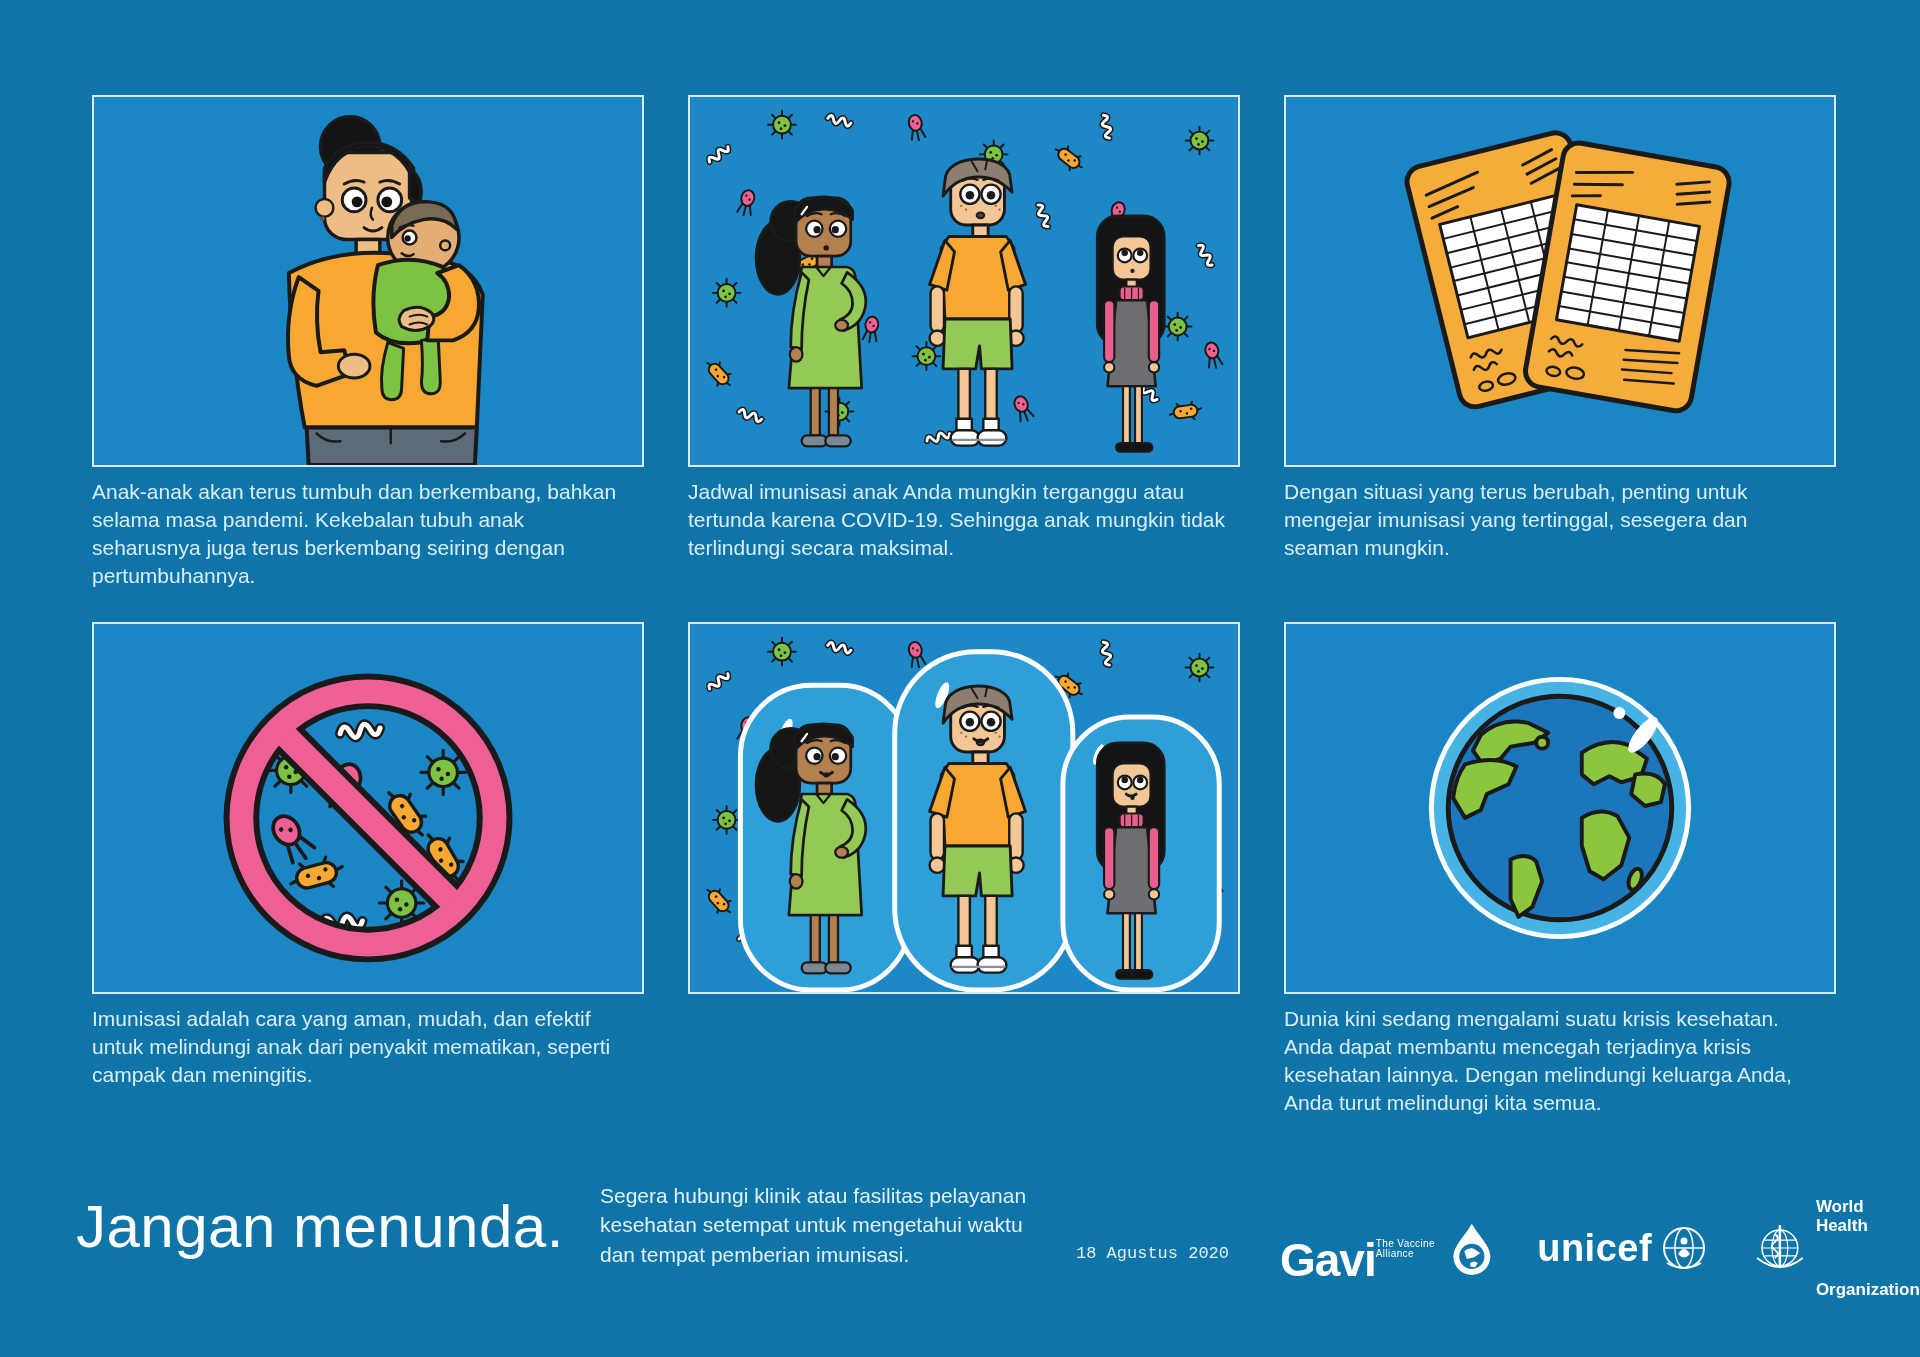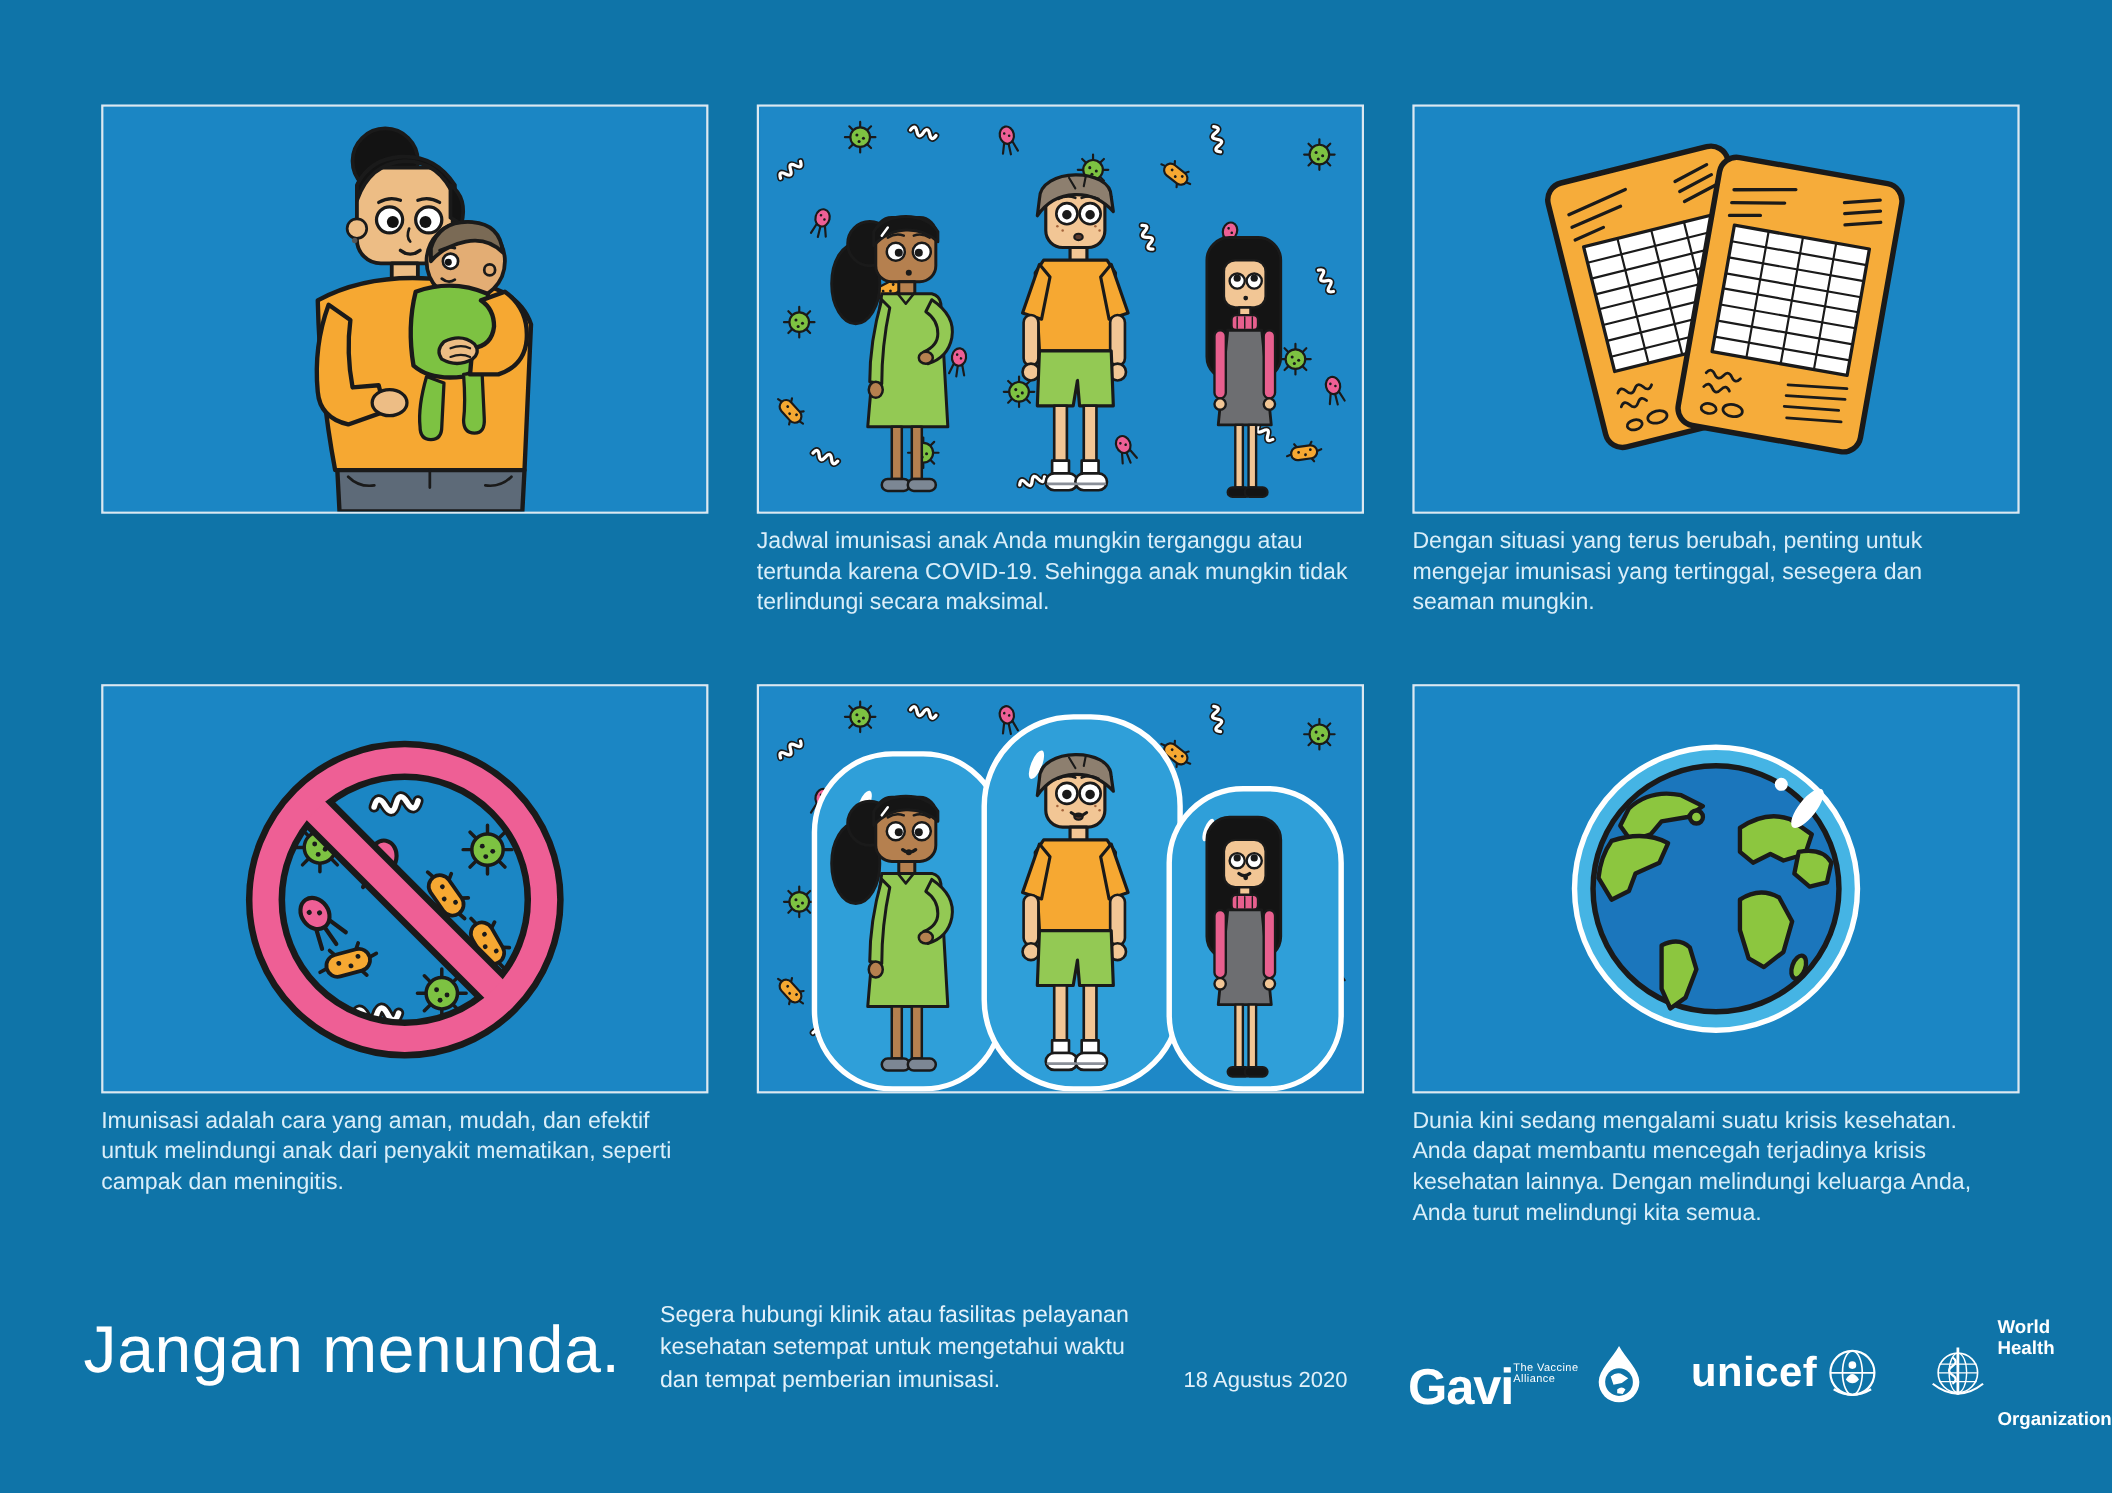--- a/index.html
+++ b/index.html
@@ -7,21 +7,21 @@
   #poster{position:relative;width:1920px;height:1357px;background:#0f74a8;overflow:hidden;}
   .grid{position:absolute;left:92px;top:95px;width:1744px;display:grid;
         grid-template-columns:repeat(3,552px);column-gap:44px;grid-auto-rows:527px;}
   figure.panel{margin:0;}
   .frame{width:552px;height:372px;background:#1b86c4;border:2px solid #dce8f0;box-sizing:border-box;}
   .frame svg{display:block;width:100%;height:100%;}
   figcaption{margin-top:11px;width:540px;font-size:21px;line-height:1.33;color:#daeef9;}
   h1.headline{position:absolute;left:76px;top:1192px;margin:0;font-size:60px;font-weight:400;
               letter-spacing:.5px;color:#fff;}
   .cta{position:absolute;left:600px;top:1181px;width:432px;margin:0;font-size:21px;line-height:1.4;color:#e2f1fa;}
-  .date{position:absolute;left:1076px;top:1244px;font-size:20px;color:#e2f1fa;}
+  .date{position:absolute;left:1076px;top:1244px;font-size:17px;color:#e2f1fa;font-family:Liberation Mono, monospace;}
   .logos{position:absolute;left:1280px;top:1206px;height:84px;display:flex;align-items:center;gap:44px;color:#fff;}
   .logo{display:flex;align-items:center;}
   .gavi-text{display:flex;flex-direction:row;line-height:1;margin-top:24px;}
   .gavi-word{font-size:46px;font-weight:700;letter-spacing:-1px;}
   .gavi-tag{font-size:10px;letter-spacing:.4px;margin-top:2px;}
   .gavi svg{margin-left:5px;}
   .unicef-word{font-size:38px;font-weight:600;letter-spacing:.5px;}
   .unicef svg{margin-left:7px;}
   .who-text{display:flex;flex-direction:column;font-size:17px;font-weight:700;line-height:1.12;margin-left:9px;gap:44px;}
   .hidden-defs{position:absolute;width:0;height:0;}
@@ -217,20 +217,21 @@
             <path d="M206,182 Q192,220 196,262 Q198,286 224,292 L258,280 L252,256 L228,258 Q222,226 226,196 Z" fill="#f6a832" stroke-width="4"></path>
             <ellipse cx="262" cy="272" rx="16" ry="12" fill="#edbd85" stroke-width="3"></ellipse>
             <path d="M368,170 Q390,186 388,214 Q386,238 362,246 L336,246 L338,222 Q356,220 358,202 Q358,186 346,178 Z" fill="#f6a832" stroke-width="4"></path>
             <path d="M312,216 q16,-8 28,2 q6,8 -2,14 q-14,8 -28,0 q-6,-8 2,-16 z" fill="#edbd85" stroke-width="3"></path>
             <path d="M318,222 q10,-4 18,0 M318,230 q10,-4 18,0" fill="none" stroke-width="2"></path>
             <path d="M214,334 L386,334 L384,372 L216,372 Z" fill="#5d6a78" stroke-width="4"></path>
             <path d="M224,340 q10,10 24,8 M374,340 q-10,10 -24,8 M299,334 v16" fill="none" stroke-width="2.5"></path>
           </g>
         </svg>
       </div>
+      <figcaption>Anak-anak akan terus tumbuh dan berkembang, bahkan selama masa pandemi. Kekebalan tubuh anak seharusnya juga terus berkembang seiring dengan pertumbuhannya.</figcaption>
     </figure>
 
     <figure class="panel">
       <div class="frame">
         <svg viewBox="0 0 552 372">
           <rect width="552" height="372" fill="#1e88c7"></rect>
           <use href="#germ-field"></use>
           <use href="#kid-girl1" transform="translate(64,78) scale(0.92)"></use>
           <use href="#kid-boy" transform="translate(216,44) scale(0.97)"></use>
           <use href="#kid-girl2" transform="translate(388,108) scale(0.87)"></use>

